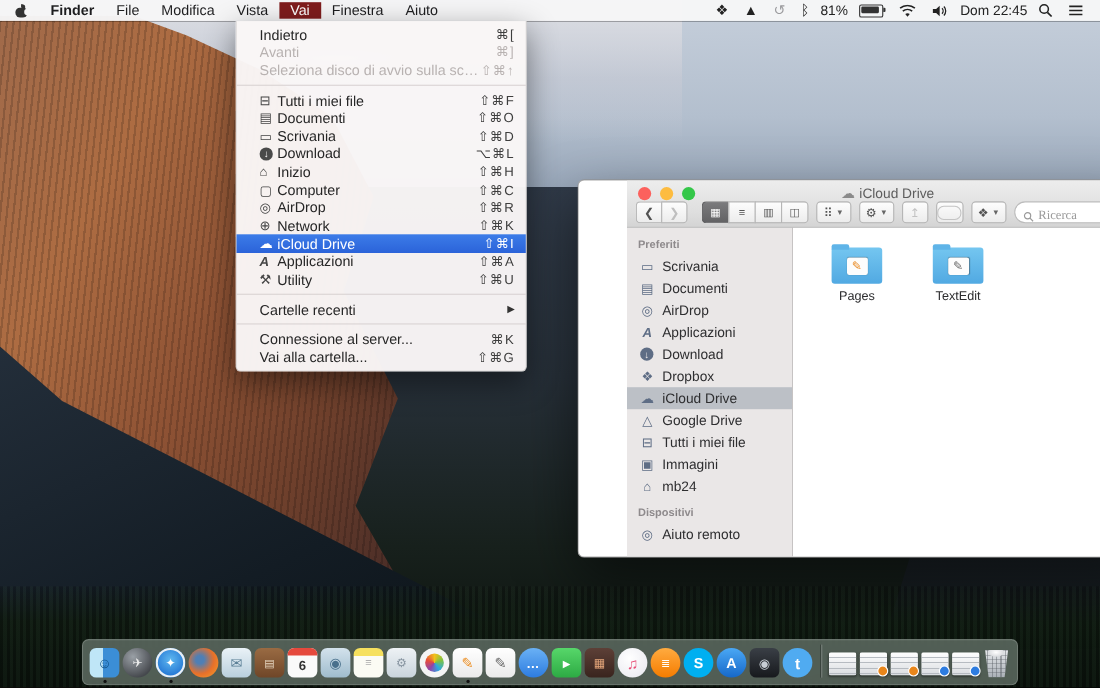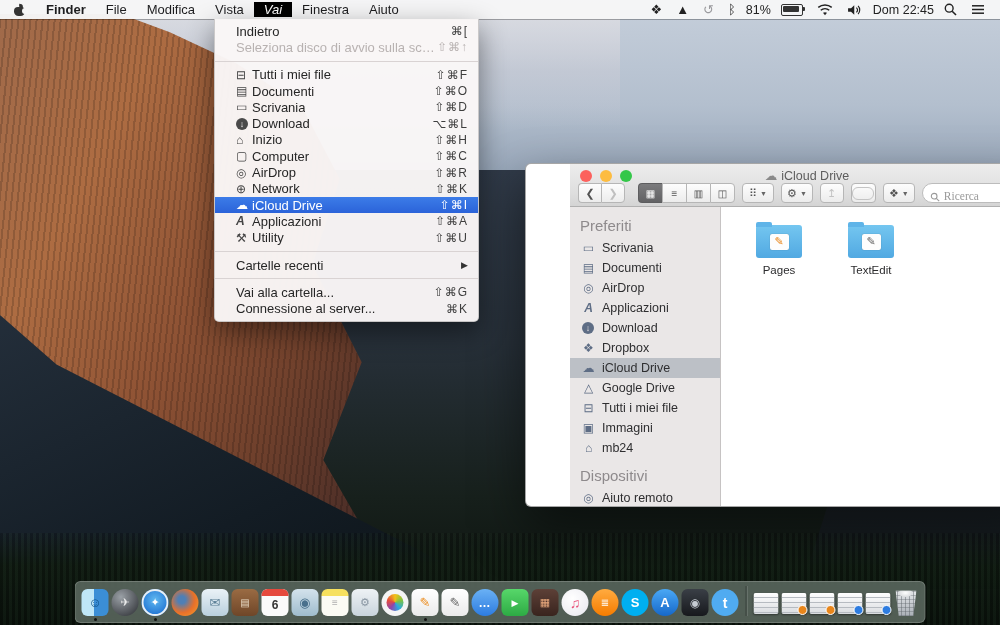--- a/index.html
+++ b/index.html
@@ -40,21 +40,21 @@
   .apple-wrap{padding:0 11px 0 14px;height:100%;display:flex;align-items:center;}
   .apple{position:relative;width:11px;height:12px;}
   .apple i{position:absolute;left:0;bottom:0;width:11px;height:9px;background:#333;
     border-radius:4px 4px 4.5px 4.5px;}
   .apple i::after{content:"";position:absolute;right:-3px;top:1px;width:6px;height:6px;border-radius:50%;
     background:#f6f6f7;}
   .apple b{position:absolute;left:5px;top:0;width:4px;height:4px;background:#333;
     border-radius:0 70% 0 70%;transform:rotate(8deg);}
   .mbi{padding:0 10px;height:19px;line-height:19px;white-space:nowrap;}
   .mbi.bold{font-weight:bold;}
-  .mbi.active{background:#000000;color:#fff;font-style:italic;}
+  .mbi.active{background:#7f1d1d;color:#fff;}
   .mb-right{margin-left:auto;display:flex;align-items:center;gap:0;height:100%;padding-right:8px;}
   .st{display:flex;align-items:center;justify-content:center;height:100%;padding:0 7px;font-size:13px;color:#222;}
   .st.dim{color:#9b9b9e;}
   .st.txt{font-size:12.5px;padding:0 3px;}
   .batt{position:relative;width:20px;height:10px;border:1px solid #333;border-radius:2px;}
   .batt i{display:block;margin:1px;height:6px;width:81%;background:#333;border-radius:1px;}
   .batt::after{content:"";position:absolute;right:-3px;top:2.5px;width:2px;height:4px;background:#333;
     border-radius:0 1px 1px 0;}
 
   
@@ -104,21 +104,21 @@
   .tbtn.wide{width:36px;}
   .tbtn.dis{color:#c2c2c2;}
   .tagoval{width:20px;height:11px;border:1.5px solid #c4c4c4;border-radius:6px;}
   .search{margin-left:auto;width:118px;height:18px;border:1px solid #bcbcbc;border-radius:10px;
     background:#fff;display:flex;align-items:flex-end;padding:0 7px;gap:4px;color:#9a9a9a;font-size:11.5px;font-family:Liberation Serif, serif;}
   .search svg{flex:none;}
 
   .win-body{display:flex;height:299px;}
   .sidebar{width:150px;flex:none;background:#eae7e7;border-right:1px solid #c6c3c3;
     padding-top:10px;overflow:hidden;font-size:12.5px;color:#2e2e30;}
-  .sb-title{font-size:15px;font-weight:normal;color:#8e8a8c;padding:0 0 4px 10px;}
+  .sb-title{font-size:10px;font-weight:bold;color:#8e8a8c;padding:0 0 4px 10px;}
   .sb-sec{margin-bottom:9px;}
   .sb-row{display:flex;align-items:center;height:20px;padding-left:11px;gap:6px;}
   .sb-row.selected{background:#bcc0c6;}
   .sb-ic{width:15px;text-align:center;font-size:12px;color:#5e6d85;flex:none;}
   .sb-ic.circ{width:12px;height:12px;margin:0 2px 0 1px;border-radius:50%;background:#5e6d85;color:#eae7e7;
     font-size:9px;display:flex;align-items:center;justify-content:center;font-weight:bold;}
   .sb-ic.appA{font-style:italic;font-weight:bold;}
   .content{flex:1;background:#fff;display:flex;align-items:flex-start;padding:18px 0 0 14px;gap:4px;}
   .file{width:88px;display:flex;flex-direction:column;align-items:center;gap:6px;}
   .folder{position:relative;width:46px;height:33px;border-radius:3px;
@@ -255,20 +255,24 @@
         </span>
       </div>
   </div>
 
   <div class="gomenu" id="go-menu">
       <div class="mi">
         <span class="mi-label">Indietro</span>
         <span class="mi-short">⌘[</span>
       </div>
       <div class="mi disabled">
+        <span class="mi-label">Avanti</span>
+        <span class="mi-short">⌘]</span>
+      </div>
+      <div class="mi disabled">
         <span class="mi-label">Seleziona disco di avvio sulla scrivania</span>
         <span class="mi-short">⇧⌘↑</span>
       </div>
       <div class="msep"></div>
       <div class="mi">
         <span class="mi-icon">⊟</span>
         <span class="mi-label">Tutti i miei file</span>
         <span class="mi-short">⇧⌘F</span>
       </div>
       <div class="mi">
@@ -321,26 +325,26 @@
         <span class="mi-label">Utility</span>
         <span class="mi-short">⇧⌘U</span>
       </div>
       <div class="msep"></div>
       <div class="mi">
         <span class="mi-label">Cartelle recenti</span>
         <span class="mi-sub">▶</span>
       </div>
       <div class="msep"></div>
       <div class="mi">
+        <span class="mi-label">Connessione al server...</span>
+        <span class="mi-short">⌘K</span>
+      </div>
+      <div class="mi">
         <span class="mi-label">Vai alla cartella...</span>
         <span class="mi-short">⇧⌘G</span>
-      </div>
-      <div class="mi">
-        <span class="mi-label">Connessione al server...</span>
-        <span class="mi-short">⌘K</span>
       </div>
     </div>
 
   <div class="window">
     <div class="chrome">
       <div class="lights">
         <span class="light" style="background:#fc615d"></span>
         <span class="light" style="background:#fdbc40"></span>
         <span class="light" style="background:#34c749"></span>
       </div>

